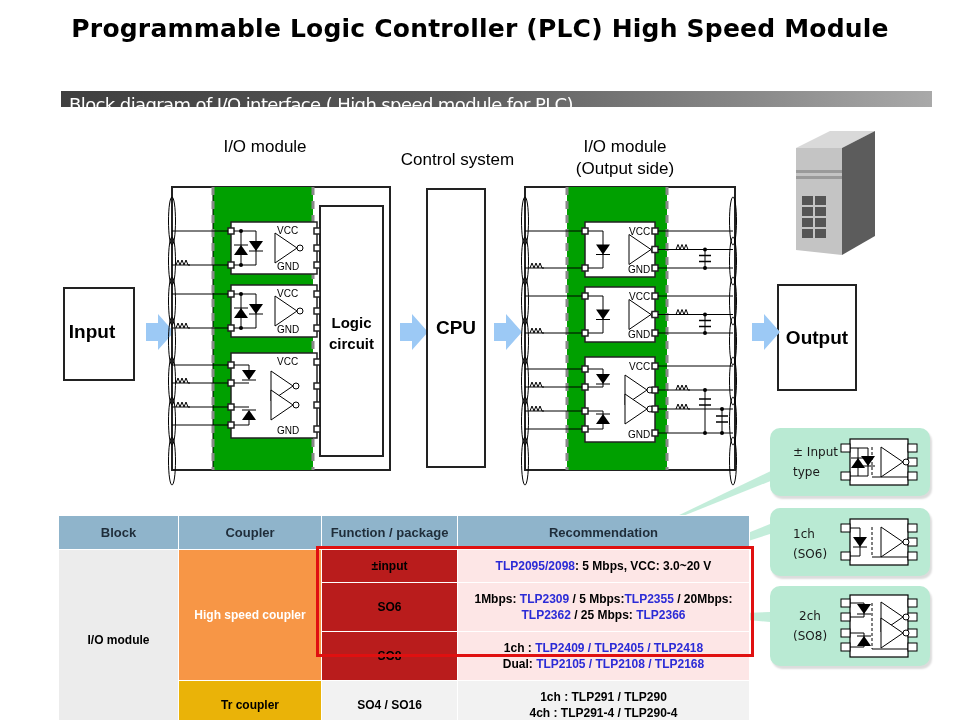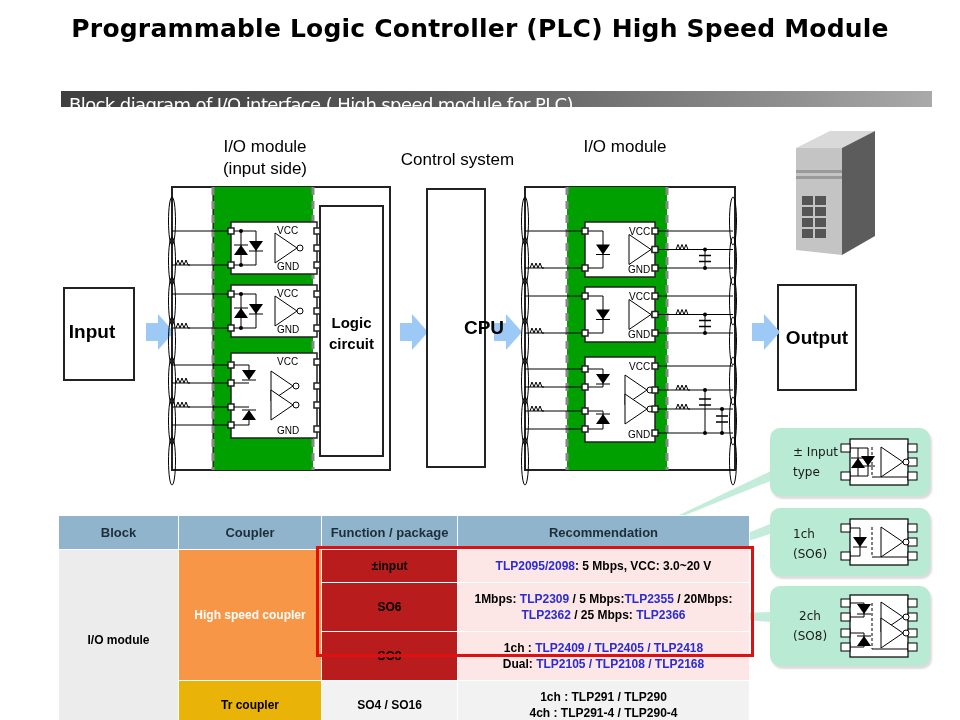--- a/index.html
+++ b/index.html
@@ -292,33 +292,33 @@
       <rect x="802" y="229" width="11" height="9" fill="#555"></rect>
       <rect x="815" y="229" width="11" height="9" fill="#555"></rect>
     </g>
     <path d="M773 470 L648 530 L773 480 Z" fill="#b9ead3" opacity="0.85"></path>
     <path d="M770 524 L650 572 L770 534 Z" fill="#b9ead3" opacity="0.85"></path>
     <path d="M770 612 L690 615 L770 622 Z" fill="#b9ead3" opacity="0.85"></path>
   </svg>
 
 <div class="lbl" style="left:200px;top:136px;width:130px;">
   <div>I/O module</div>
-  <div>(input side)</div>
 </div>
 <div class="lbl" style="left:380px;top:149px;width:155px;">Control system</div>
 <div class="lbl" style="left:555px;top:136px;width:140px;">
   <div>I/O module</div>
+  <div>(Output side)</div>
 </div>
 <div class="boxlbl" style="left:64px;top:321px;width:56px;font-size:19px;">Input</div>
 <div class="boxlbl" style="left:778px;top:327px;width:78px;font-size:19px;">Output</div>
 <div class="boxlbl" style="left:320px;top:312px;width:63px;font-size:15px;line-height:21px;">
   <div>Logic</div>
   <div>circuit</div>
 </div>
-<div class="boxlbl" style="left:427px;top:317px;width:58px;font-size:19px;padding-left:28px;">CPU</div>
+<div class="boxlbl" style="left:427px;top:317px;width:58px;font-size:19px;">CPU</div>
 
 <table class="rec">
   <thead>
     <tr>
       <th>Block</th>
       <th>Coupler</th>
       <th>Function / package</th>
       <th>Recommendation</th>
     </tr>
   </thead>

